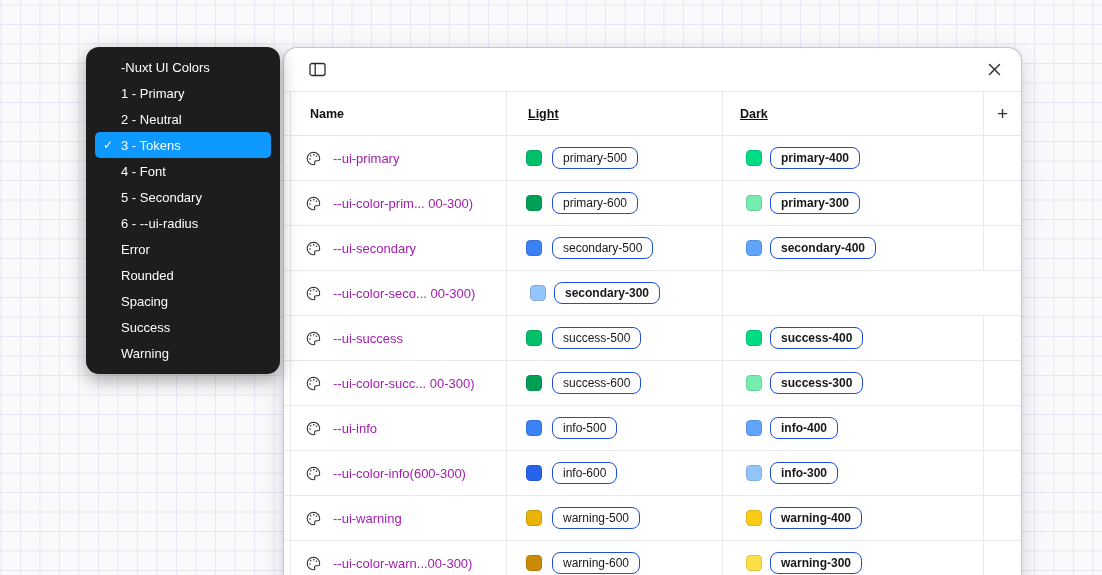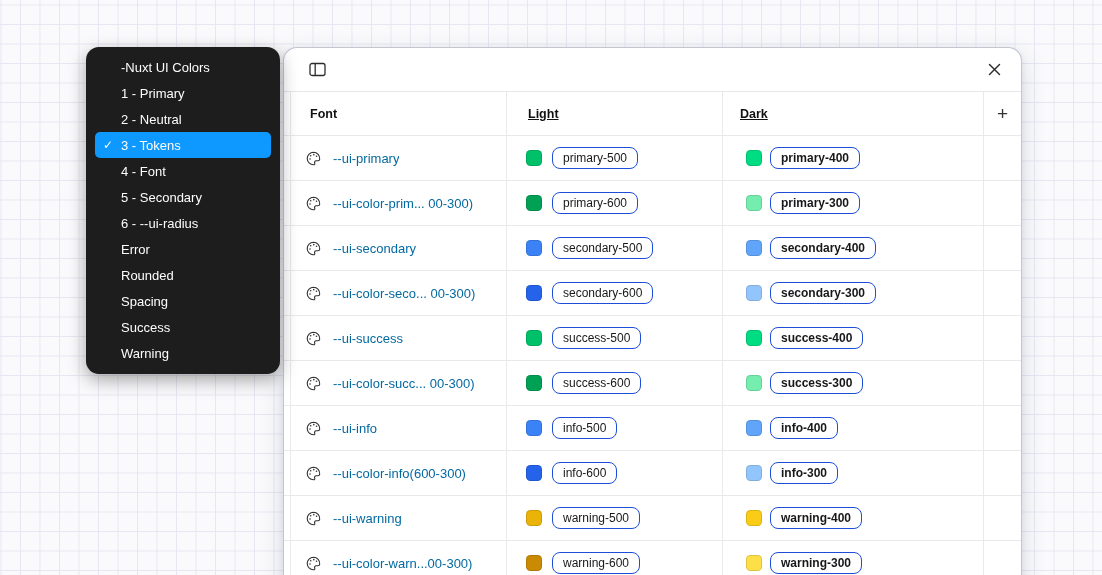--- a/index.html
+++ b/index.html
@@ -42,21 +42,21 @@
   .hcell.h-name { padding-left:19px; }
   .hcell.h-light { padding-left:21px;text-decoration:underline; }
   .hcell.h-dark { padding-left:17px;text-decoration:underline; }
   .hcell.h-plus { justify-content:center; }
   .plus-btn {
     background:none; border:none; font-size:19px; font-weight:300; color:#333;
     cursor:pointer; line-height:1; padding:2px 6px;
   }
   .data-row { height:45px; }
   .cell-name { padding-left:15px; gap:12px; cursor:default; }
-  .cell-name .vname { font-size:13px; color:#0369a1; white-space:nowrap; overflow:hidden;text-align:center; }
+  .cell-name .vname { font-size:13px; color:#a21caf; white-space:nowrap; overflow:hidden;text-align:center; }
   .cell-light { padding-left:19px; gap:10px; }
   .cell-dark { padding-left:23px; gap:8px;font-weight:bold; }
   .swatch {
     width:16px; height:16px; border-radius:4.5px; flex:0 0 auto;
     box-shadow:inset 0 0 0 1px rgba(0,0,0,.12);
   }
   .pill {
     display:inline-flex; align-items:center; height:22px; padding:0 10px;
     border:1px solid #1d4ed8; border-radius:8px; background:#fff;
     font-size:12px; color:#18181b; white-space:nowrap;
@@ -105,21 +105,21 @@
     <button class="icon-btn">
       <svg class="ic" width="13" height="13" viewBox="0 0 13 13" stroke="#2c2c2c" stroke-width="1.4" stroke-linecap="round">
         <line x1="1.5" y1="1.5" x2="11.5" y2="11.5"></line>
         <line x1="11.5" y1="1.5" x2="1.5" y2="11.5"></line>
       </svg>
     </button>
   </div>
 
   <div class="trow header-row">
     <div class="hcell h-gutter"></div>
-    <div class="hcell h-name">Font</div>
+    <div class="hcell h-name">Name</div>
     <div class="hcell h-light">Light</div>
     <div class="hcell h-dark">Dark</div>
     <div class="hcell h-plus">
       <button class="plus-btn">+</button>
     </div>
   </div>
 
   <div>
       <div class="trow data-row">
     <div class="cell-gutter"></div>
@@ -192,24 +192,20 @@
     <div class="cell-name">
       <svg class="ic" width="15" height="15" viewBox="0 0 16 16" fill="none" stroke="#333" stroke-width="1.2" stroke-linejoin="round">
         <path d="M8 1.3 A6.7 6.7 0 1 0 8 14.7 c1.25 0 1.7-1 1.25-1.95 -.5-1.1.3-2.3 1.5-2.3 h2.05 c.95 0 1.75-.75 1.8-1.7 A6.7 6.7 0 0 0 8 1.3 Z"></path>
         <circle cx="5" cy="5.1" r="0.85" fill="#333" stroke="none"></circle>
         <circle cx="8.3" cy="3.9" r="0.85" fill="#333" stroke="none"></circle>
         <circle cx="11.2" cy="5.6" r="0.85" fill="#333" stroke="none"></circle>
         <circle cx="4.3" cy="8.5" r="0.85" fill="#333" stroke="none"></circle>
       </svg>
       <span class="vname">--ui-color-seco... 00-300)</span>
     </div>
-    <div class="cell-light">
-      <span class="swatch sw-light" style="background: rgb(37, 99, 235);"></span>
-      <span class="pill pill-light">secondary-600</span>
-    </div>
     <div class="cell-dark">
       <span class="swatch sw-dark" style="background: rgb(147, 197, 253);"></span>
       <span class="pill pill-dark">secondary-300</span>
     </div>
     <div class="cell-extra"></div>
   </div>
       <div class="trow data-row">
     <div class="cell-gutter"></div>
     <div class="cell-name">
       <svg class="ic" width="15" height="15" viewBox="0 0 16 16" fill="none" stroke="#333" stroke-width="1.2" stroke-linejoin="round">

